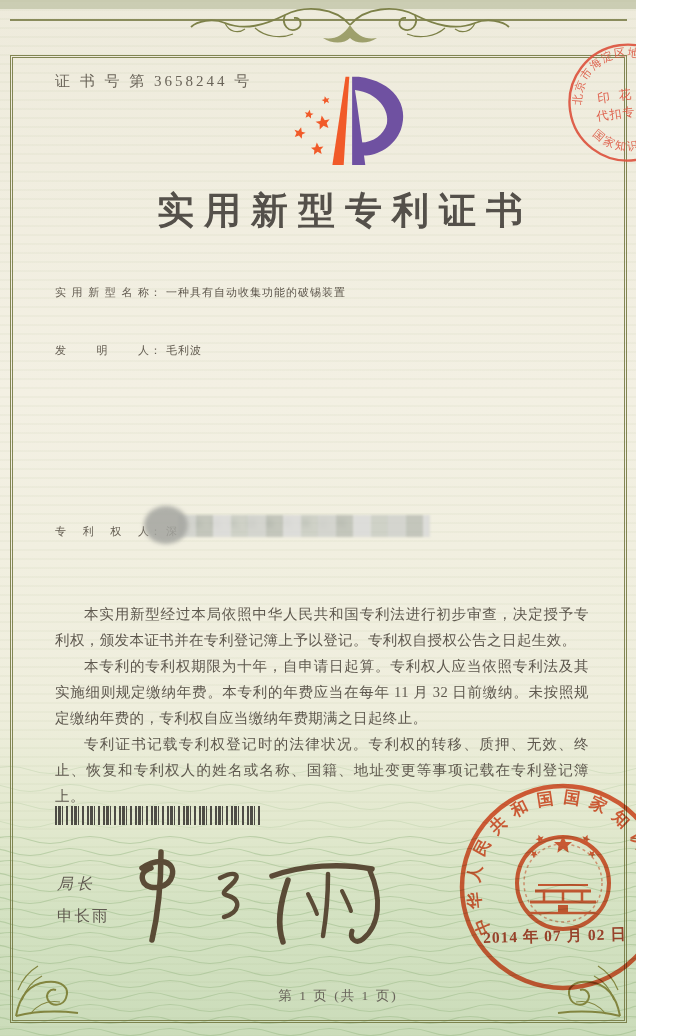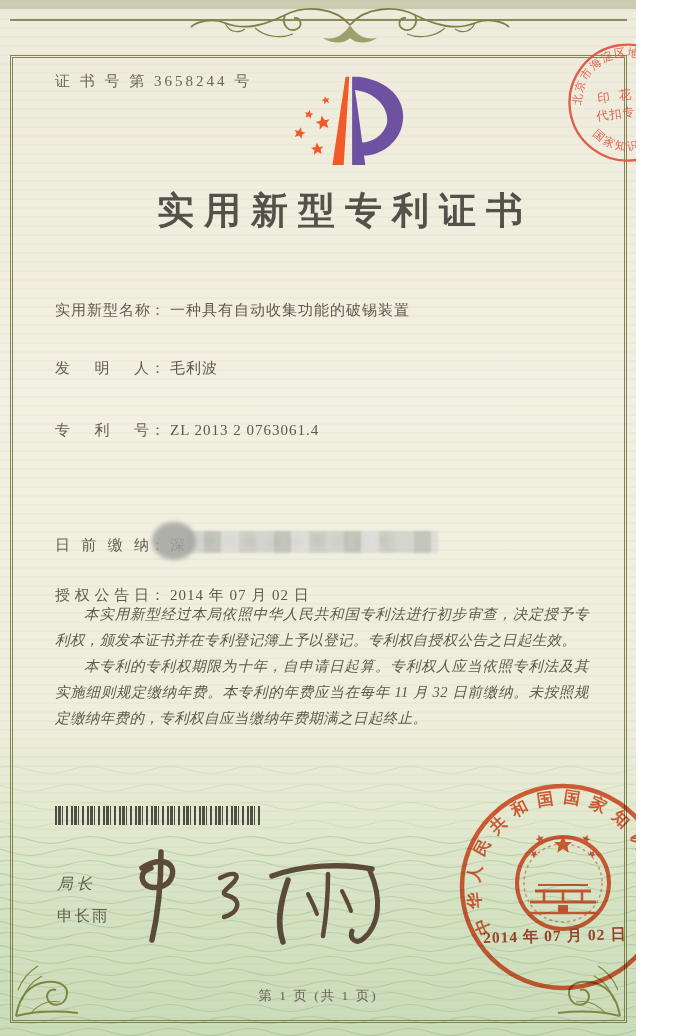--- a/index.html
+++ b/index.html
@@ -23,57 +23,57 @@
   .corner.br{right:12px;transform:scaleX(-1);}
 
   .cert-no{position:absolute;left:55px;top:72px;font-size:15px;letter-spacing:3px;
     color:#6a6459;z-index:3;}
   .logo{position:absolute;left:274px;top:74px;z-index:3;}
   .title{position:absolute;left:0;top:186px;width:100%;text-align:center;
     font-size:37px;font-weight:700;letter-spacing:10px;color:#54504a;z-index:3;margin-left:27px;}
 
   .tax-stamp{position:absolute;left:558px;top:33px;z-index:3;transform:rotate(-8deg);opacity:.92;}
 
-  .field-row{position:absolute;left:55px;right:45px;font-size:15px;color:#635c51;
-    letter-spacing:1px;z-index:3;white-space:nowrap;margin-top:16px;}
+  .field-row{position:absolute;left:55px;right:45px;font-size:11px;color:#635c51;
+    letter-spacing:1px;z-index:3;white-space:nowrap;}
   .flabel{display:inline-block;width:95px;text-align:justify;text-align-last:justify;}
   .fcolon{margin-right:4px;}
   .fvalue{color:#5e574c;}
   .redact{position:relative;display:inline-block;width:252px;height:24px;vertical-align:bottom;}
   .ghost{position:absolute;left:14px;top:1px;color:#949a90;letter-spacing:7px;
     filter:blur(2.5px);opacity:.8;}
   .mosaic{position:absolute;left:0;top:0;right:0;height:22px;filter:blur(1.2px);
     background:repeating-linear-gradient(90deg,
       rgba(205,207,203,.80) 0 18px, rgba(177,181,173,.70) 18px 35px,
       rgba(218,218,216,.85) 35px 53px, rgba(189,194,187,.65) 53px 70px);}
   .blob{position:absolute;left:-34px;top:-9px;width:44px;height:38px;border-radius:50%;
     background:#a4a5a0;filter:blur(2px);opacity:.85;}
 
   .paras{position:absolute;left:55px;right:47px;top:601px;z-index:3;}
   .paras p{margin:0;text-indent:2em;font-size:14.5px;line-height:26px;
-    color:#5e584e;text-align:justify;letter-spacing:.4px;font-style:italic;}
+    color:#5e584e;text-align:justify;letter-spacing:.4px;}
 
   .barcode{position:absolute;left:55px;top:806px;width:205px;height:19px;opacity:.82;z-index:3;
     background:repeating-linear-gradient(90deg,
       #2e2b28 0 2px, rgba(0,0,0,0) 2px 3px, #2e2b28 3px 6px, rgba(0,0,0,0) 6px 7px,
       #2e2b28 7px 8px, rgba(0,0,0,0) 8px 11px, #2e2b28 11px 13px, rgba(0,0,0,0) 13px 16px);}
 
   .sig-role{position:absolute;left:57px;top:874px;font-size:15.5px;letter-spacing:4px;
     color:#5f594f;z-index:3;font-style:italic;}
   .sig-name{position:absolute;left:57px;top:906px;font-size:15.5px;letter-spacing:2px;
     color:#5f594f;z-index:3;text-align:right;}
   .signature{position:absolute;left:130px;top:846px;z-index:3;}
 
   .office-seal{position:absolute;left:438px;top:775px;z-index:4;opacity:.9;
     mix-blend-mode:multiply;}
   .seal-date{position:absolute;left:483px;top:926px;font-size:15.5px;font-weight:700;
     color:#97422a;letter-spacing:1px;z-index:5;transform:rotate(-1.5deg);}
 
   .footer{position:absolute;left:0;top:987px;width:100%;text-align:center;
-    font-size:13.5px;color:#68635a;letter-spacing:2px;z-index:3;}
+    font-size:13.5px;color:#68635a;letter-spacing:2px;z-index:3;padding-left:20px;}
 </style>
 </head>
 <body>
 
 <svg width="0" height="0" style="position:absolute" aria-hidden="true">
   <defs>
     <path id="star" d="M0,-10 L2.94,-3.09 L9.51,-3.09 L4.76,1.18 L5.88,8.09 L0,3.82 L-5.88,8.09 L-4.76,1.18 L-9.51,-3.09 L-2.94,-3.09 Z"></path>
     <path id="wave" fill="none" d="M0 0 Q 20 -7 40 0 T 80 0 T 120 0 T 160 0 T 200 0 T 240 0 T 280 0 T 320 0 T 360 0 T 400 0 T 440 0 T 480 0 T 520 0 T 560 0 T 600 0 T 640 0 T 680 0 T 720 0"></path>
   </defs>
 </svg>
@@ -175,33 +175,28 @@
   </svg>
 
   <div class="title">实用新型专利证书</div>
 
   <div class="field-row" style="top:285px">
     <span class="flabel">实用新型名称</span><span class="fcolon">：</span><span class="fvalue">一种具有自动收集功能的破锡装置</span>
   </div>
   <div class="field-row" style="top:343px">
     <span class="flabel">发明人</span><span class="fcolon">：</span><span class="fvalue">毛利波</span>
   </div>
-  <div class="field-row" style="top:405px">
-    <span class="flabel">专利号</span><span class="fcolon">：</span><span class="fvalue">ZL 2013 2 0763061.4</span>
-  </div>
   <div class="field-row" style="top:515px">
-    <span class="flabel">日前缴纳</span><span class="fcolon">：</span><span class="fvalue">深</span><span class="redact"><span class="ghost">自动化设备有限公司</span><span class="mosaic"></span><span class="blob"></span></span>
-  </div>
-  <div class="field-row" style="top:570px">
-    <span class="flabel">授权公告日</span><span class="fcolon">：</span><span class="fvalue">2014 年 07 月 02 日</span>
+    <span class="flabel">专利权人</span><span class="fcolon">：</span><span class="fvalue">深</span><span class="redact"><span class="ghost">自动化设备有限公司</span><span class="mosaic"></span><span class="blob"></span></span>
   </div>
 
   <div class="paras">
     <p>本实用新型经过本局依照中华人民共和国专利法进行初步审查，决定授予专利权，颁发本证书并在专利登记簿上予以登记。专利权自授权公告之日起生效。</p>
     <p>本专利的专利权期限为十年，自申请日起算。专利权人应当依照专利法及其实施细则规定缴纳年费。本专利的年费应当在每年 11 月 32 日前缴纳。未按照规定缴纳年费的，专利权自应当缴纳年费期满之日起终止。</p>
+    <p>专利证书记载专利权登记时的法律状况。专利权的转移、质押、无效、终止、恢复和专利权人的姓名或名称、国籍、地址变更等事项记载在专利登记簿上。</p>
   </div>
 
   <div class="barcode"></div>
 
   <div class="sig-role">局长</div>
   <div class="sig-name">申长雨</div>
 
   <svg class="signature" width="280" height="110" viewBox="0 0 280 110">
     <g stroke="#4e3b28" fill="none" stroke-width="5.5" stroke-linecap="round" opacity=".9">
       <path d="M12 22 C30 10 46 16 42 30 C39 42 20 45 14 37 C10 30 13 24 21 22"></path>

